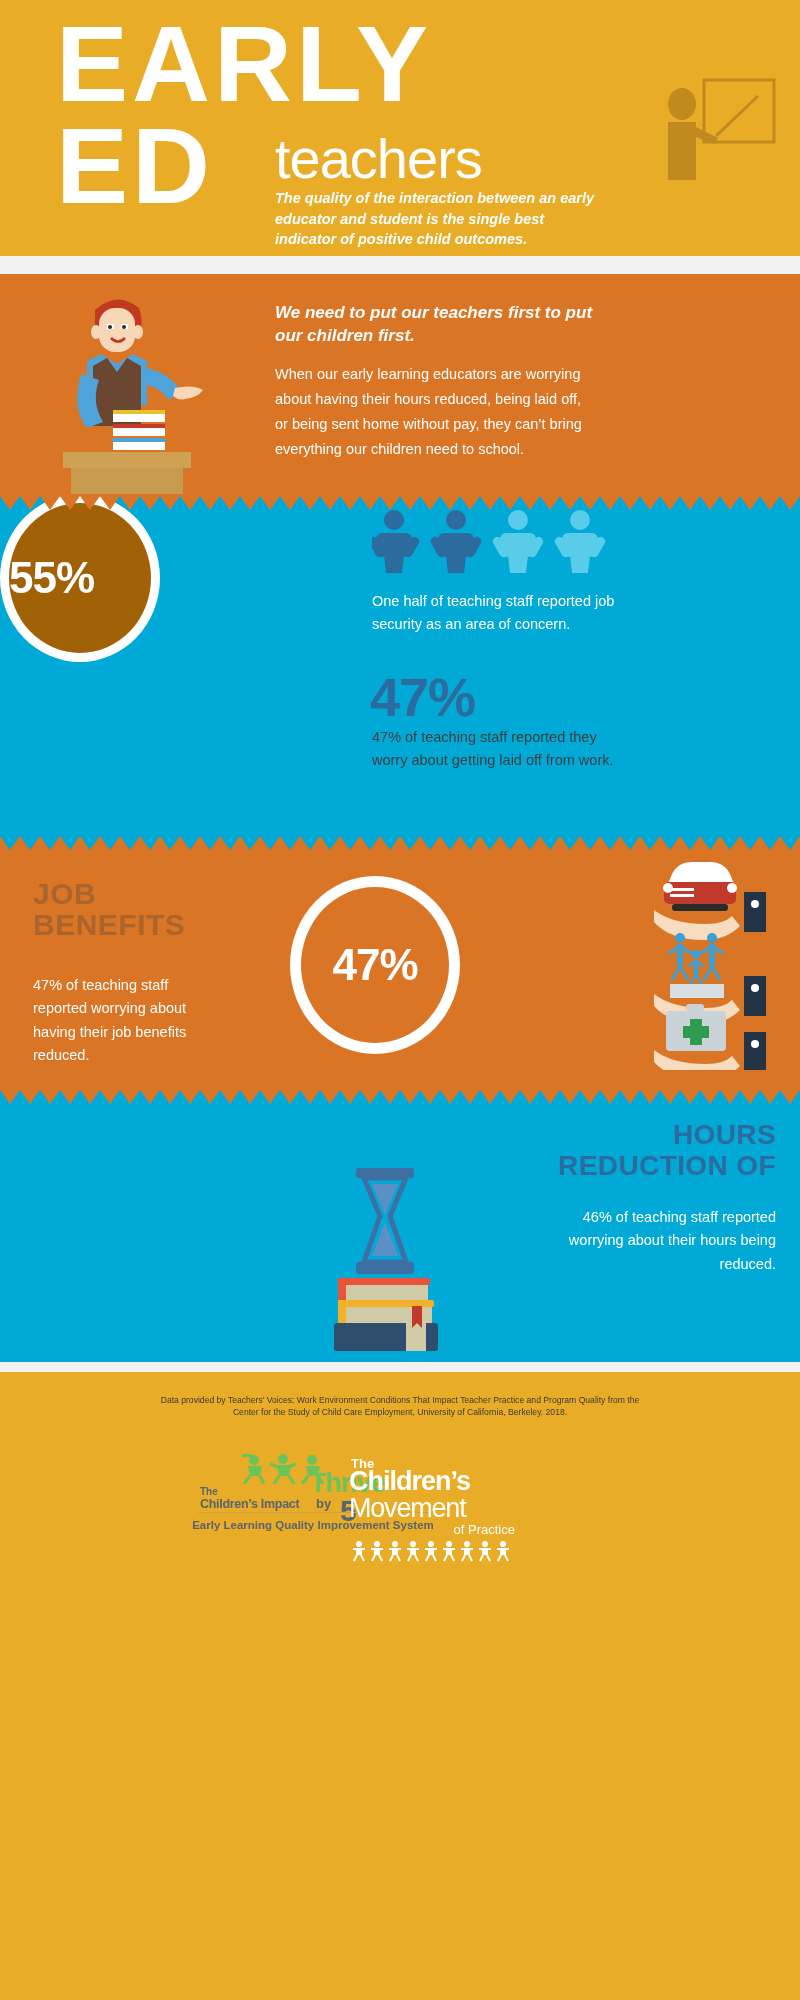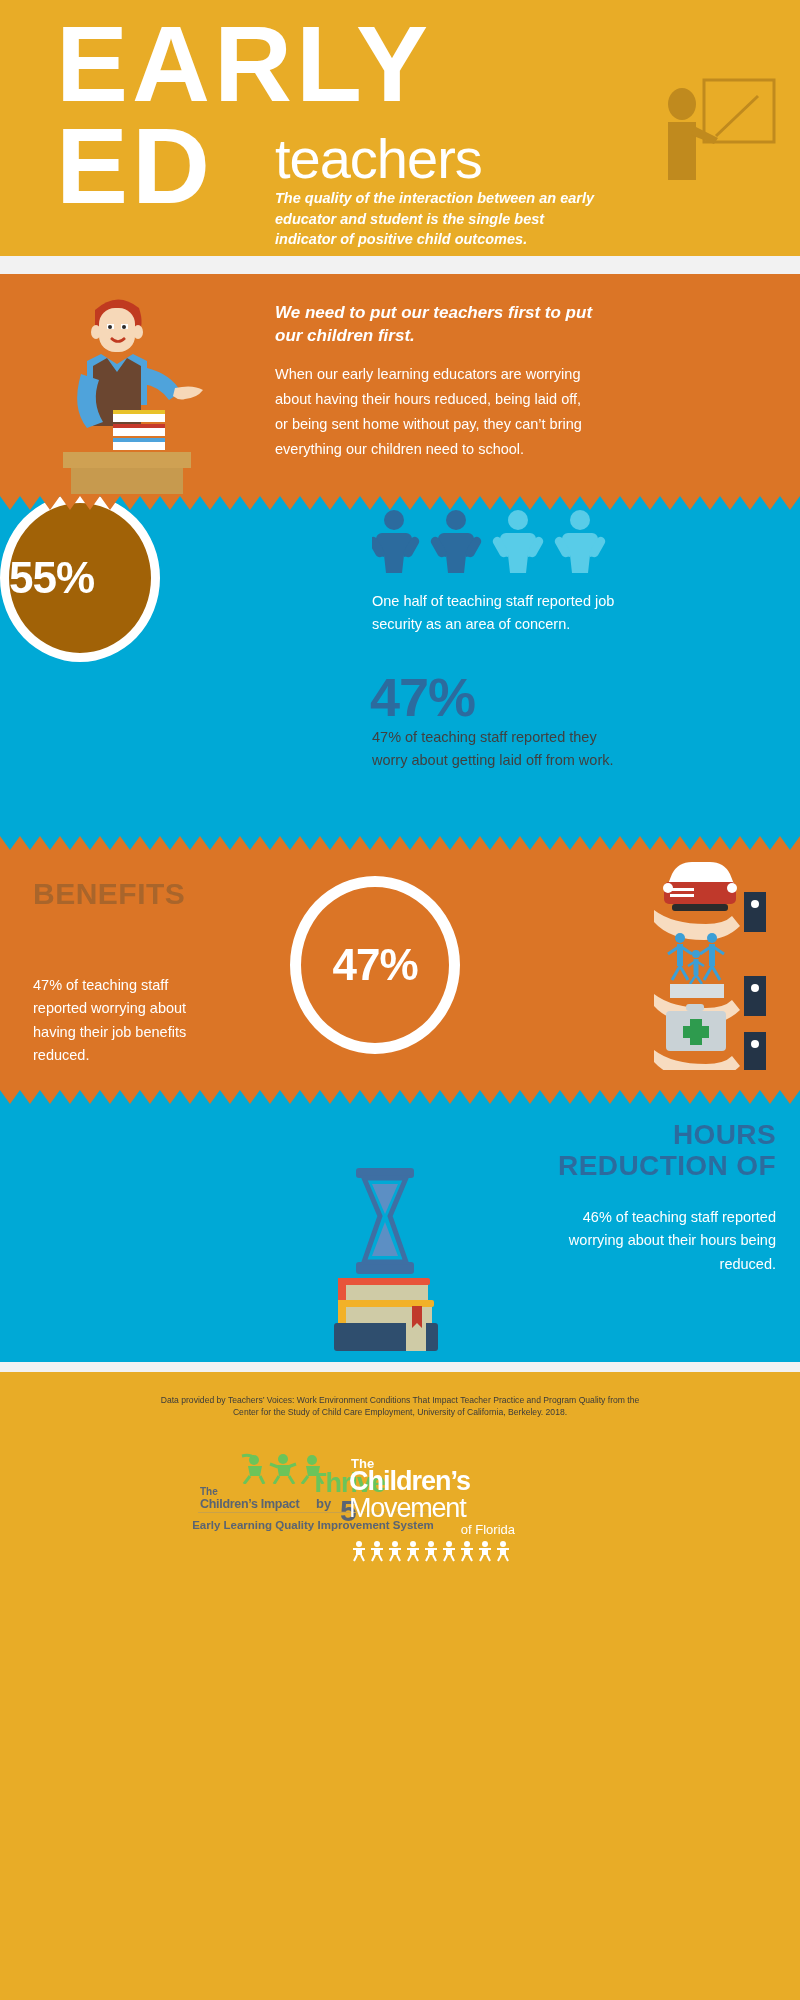--- a/index.html
+++ b/index.html
@@ -238,20 +238,21 @@
     <div class="blue1-r1">One half of teaching staff reported job security as an area of concern.</div>
     <div class="big47">47%</div>
     <div class="blue1-r2">47% of teaching staff reported they worry about getting laid off from work.</div>
   </div>
 
   <div class="sec" id="sec-orange2">
     <svg class="zz" style="top:0;" viewBox="0 0 800 16" preserveAspectRatio="none">
       <path d="M0 0 H800 V2 L790 16 L780 2 L770 16 L760 2 L750 16 L740 2 L730 16 L720 2 L710 16 L700 2 L690 16 L680 2 L670 16 L660 2 L650 16 L640 2 L630 16 L620 2 L610 16 L600 2 L590 16 L580 2 L570 16 L560 2 L550 16 L540 2 L530 16 L520 2 L510 16 L500 2 L490 16 L480 2 L470 16 L460 2 L450 16 L440 2 L430 16 L420 2 L410 16 L400 2 L390 16 L380 2 L370 16 L360 2 L350 16 L340 2 L330 16 L320 2 L310 16 L300 2 L290 16 L280 2 L270 16 L260 2 L250 16 L240 2 L230 16 L220 2 L210 16 L200 2 L190 16 L180 2 L170 16 L160 2 L150 16 L140 2 L130 16 L120 2 L110 16 L100 2 L90 16 L80 2 L70 16 L60 2 L50 16 L40 2 L30 16 L20 2 L10 16 L0 2 Z" fill="#00A9D6"></path>
     </svg>
     <div class="jb-title">
+      <div>JOB</div>
       <div>BENEFITS</div>
     </div>
     <div class="jb-body">47% of teaching staff reported worrying about having their job benefits reduced.</div>
     <div id="circ47">
       <span>47%</span>
     </div>
     <svg class="hands" viewBox="0 0 130 212">
 
       <g>
         <path d="M22 16 q6 -12 20 -12 h18 q14 0 20 12 l4 10 h-66 z" fill="#fff"></path>
@@ -355,21 +356,21 @@
         <div class="tct-by">by</div>
         <div class="tct-5">5</div>
         <div class="tct-rule"></div>
         <div class="tct-tag">Early Learning Quality Improvement System</div>
       </div>
 
       <div class="logo-movement">
         <div class="tcm-the">The</div>
         <div class="tcm-child">Children’s</div>
         <div class="tcm-move">Movement</div>
-        <div class="tcm-fl">of Florida</div>
+        <div class="tcm-fl">of Practice</div>
         <svg class="tcm-people" viewBox="0 0 175 22">
           <g fill="#ffffff">
             <g>
                 <circle cx="8" cy="4" r="3"></circle>
                 <path d="M5 8 h6 v7 h-6 z"></path>
                 <path d="M6 15 l-3 6 M10 15 l3 6" stroke="#fff" stroke-width="2"></path>
                 <path d="M2 9 h12" stroke="#fff" stroke-width="2"></path>
               </g>
             <g transform="translate(18,0)">
                 <circle cx="8" cy="4" r="3"></circle>

